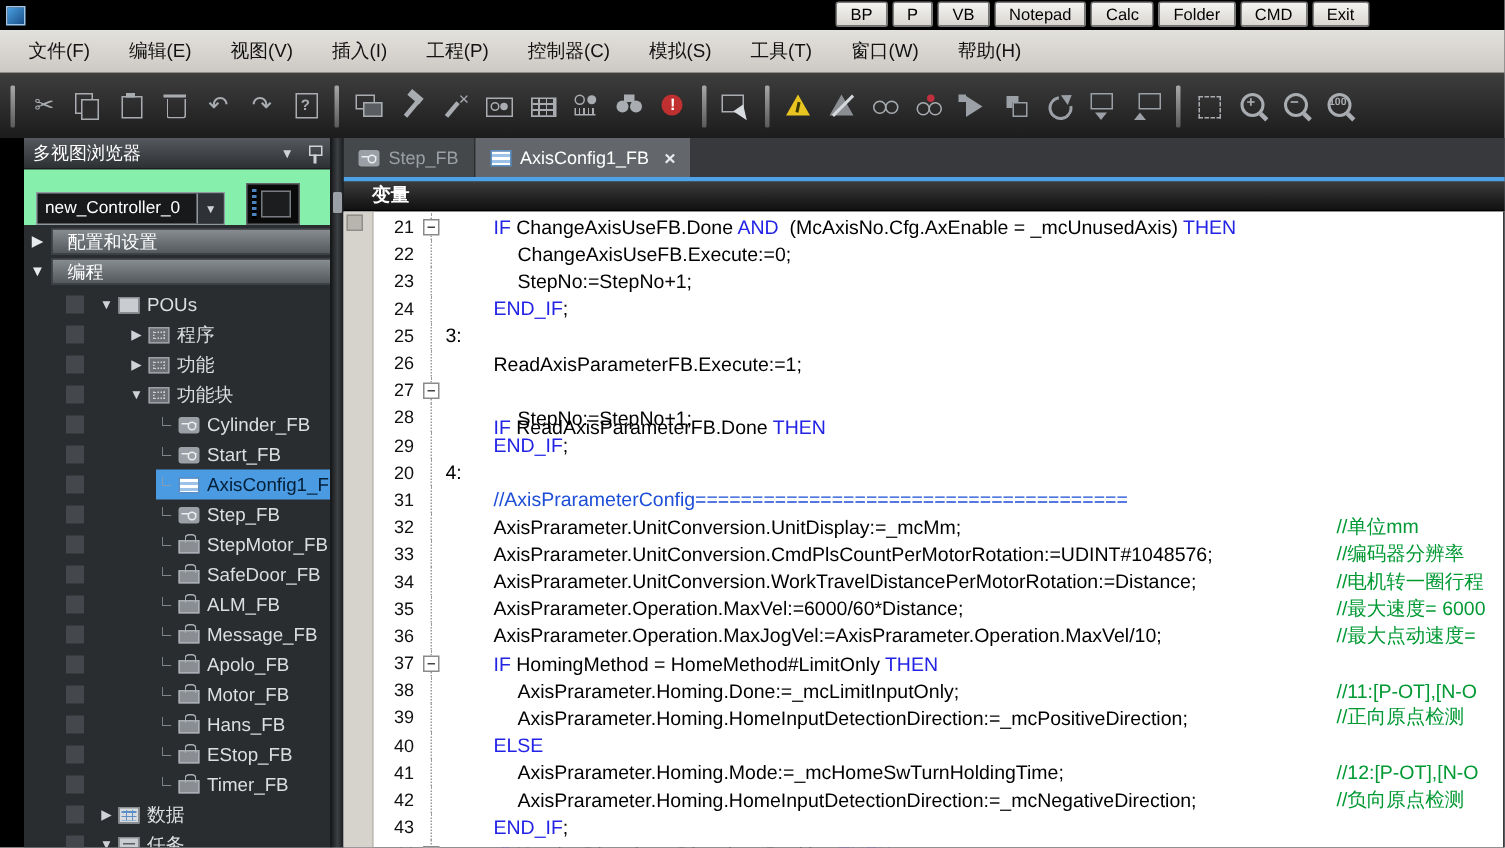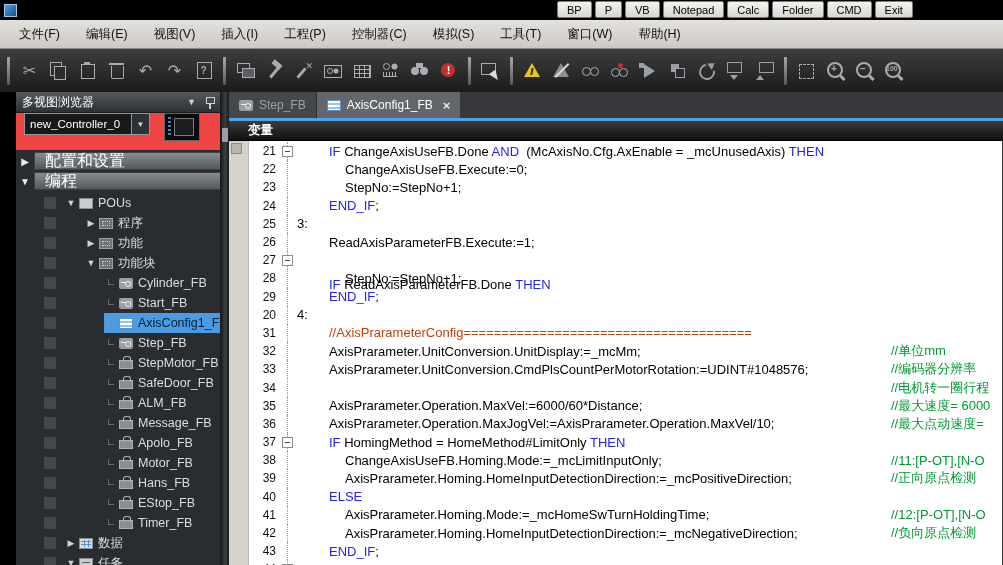--- a/index.html
+++ b/index.html
@@ -77,30 +77,30 @@
   .main{position:absolute;left:16px;top:92px;width:1003px;height:473px;display:flex}
 
   
   .sidebar{width:205px;height:100%;background:#2a2d30;border-right:1px solid #17191b;display:flex;flex-direction:column;flex:none}
   .paneltitle{height:21px;background:linear-gradient(#55585c,#2e3134);display:flex;align-items:center;padding:0 6px;color:#fff;font-size:12px;border-bottom:1px solid #1a1c1e}
   .paneltitle .sp{flex:1}
   .pt-caret{color:#cfd3d7;font-size:9px;margin-right:9px}
   .pin{width:9px;height:13px;position:relative}
   .pin::before{content:"";position:absolute;left:1px;top:1px;width:7px;height:5px;border:1.5px solid #cfd3d7}
   .pin::after{content:"";position:absolute;left:4px;top:7px;width:1.5px;height:6px;background:#cfd3d7}
-  .ctlrow{height:37px;background:#ef4444;display:flex;align-items:flex-start;padding:0 8px;gap:14px}
+  .ctlrow{height:37px;background:#86efac;display:flex;align-items:flex-end;padding:0 8px;gap:14px}
   .ctlsel{width:126px;height:22px;background:#17191b;border:1px solid #8f989f;display:flex;align-items:center;color:#fff;font-size:11.5px}
   .ctlsel .lab{flex:1;padding-left:5px;white-space:nowrap;overflow:hidden}
   .ctlsel .arr{width:18px;height:100%;border-left:1px solid #8f989f;display:flex;align-items:center;justify-content:center;color:#cfd3d7;font-size:8px;background:#2e3236}
   .chip{width:36px;height:28px;background:#0a0a0a;border:1px solid #606468;position:relative}
   .chip::before{content:"";position:absolute;left:9px;top:4px;right:5px;bottom:4px;background:#1b1d1f;border:1px solid #787c80}
   .chip::after{content:"";position:absolute;left:3px;top:3px;width:3px;bottom:3px;background:repeating-linear-gradient(#4a84bf 0 2px,#000 2px 4px)}
   .secrow{height:18px;margin-top:2px;display:flex;align-items:center}
   .secarr{width:18px;text-align:center;color:#e8eaec;font-size:10px}
-  .secbar{flex:1;height:100%;background:linear-gradient(#888d92,#53585d);display:flex;align-items:center;padding-left:10px;color:#fff;font-size:16px;border:1px solid #3c4044;border-right:none}
+  .secbar{flex:1;height:100%;background:linear-gradient(#888d92,#53585d);display:flex;align-items:center;padding-left:10px;color:#fff;font-size:12px;border:1px solid #3c4044;border-right:none}
   .tree{flex:1;overflow:hidden;padding-top:3px}
   .trow{height:20px;display:flex;align-items:center;color:#dcdfe2;font-size:12.5px;white-space:nowrap}
   .sq{width:12px;height:12px;background:#44474b;margin-left:28px;flex:none}
   .rowc{display:flex;align-items:center;height:100%;flex:1}
   .rowc.sel{background:#4a9be2;color:#041f38}
   .exp{width:14px;font-size:9px;color:#cfd3d7;text-align:center;flex:none}
   .conn{width:14px;font-size:10px;color:#98a0a8;text-align:center;flex:none;margin-top:-3px}
   .tic{width:14px;height:11px;position:relative;margin:0 5px 0 1px;flex:none}
   .tk-pou{background:#c9ccd0;border:1px solid #8a8e92}
   .tk-fold{background:#6d7175;border:1px solid #9da1a5}
@@ -135,21 +135,21 @@
   .bmargin::before{content:"";position:absolute;left:2px;top:2px;width:9px;height:9px;background:#b8b5af;border:1px solid #918e88}
   .codelines{position:absolute;left:0;top:1px;right:0;bottom:0}
   .crow{height:18.2px;display:flex;align-items:center;position:relative;padding-left:20px}
   .lno{width:30px;text-align:right;padding-right:3px;font-size:12px;color:#111;flex:none}
   .fold{width:18px;height:100%;position:relative;flex:none}
   .fold::before{content:"";position:absolute;left:8px;top:0;bottom:0;border-left:1px dotted #9a9a9a}
   .fbox{position:absolute;left:3px;top:3.5px;width:11px;height:11px;background:#fff;border:1px solid #8a8a8a;z-index:1}
   .fbox::before{content:"";position:absolute;left:2px;right:2px;top:4px;border-top:1.5px solid #444}
   .ctext{white-space:pre;font-size:13px;color:#000}
   .ctext .kw{color:#2323e6}
-  .ctext .cm{color:#c2410c}
+  .ctext .cm{color:#1d4ed8}
   .ccmt{position:absolute;left:662px;white-space:pre;font-size:13px;color:#009933}
   .vscroll{position:absolute;right:0;top:0;bottom:0;width:17px;background:#26282a;border-left:1px solid #3a3d40;z-index:5}
 </style>
 </head>
 <body>
 
 <div class="titlebar">
   <div class="appicon"></div>
   <div class="launcher" id="launcher">
       <div class="lbtn">BP</div>
@@ -526,20 +526,21 @@
           </div>
           <div class="crow">
             <span class="lno">33</span>
             <span class="fold"></span>
             <span class="ctext" style="padding-left: 32px;"><span class="tx">AxisPrarameter.UnitConversion.CmdPlsCountPerMotorRotation:=UDINT#1048576;</span></span>
             <span class="ccmt">//编码器分辨率</span>
           </div>
           <div class="crow">
             <span class="lno">34</span>
             <span class="fold"></span>
+            <span class="ctext" style="padding-left: 32px;"><span class="tx">AxisPrarameter.UnitConversion.WorkTravelDistancePerMotorRotation:=Distance;</span></span>
             <span class="ccmt">//电机转一圈行程</span>
           </div>
           <div class="crow">
             <span class="lno">35</span>
             <span class="fold"></span>
             <span class="ctext" style="padding-left: 32px;"><span class="tx">AxisPrarameter.Operation.MaxVel:=6000/60*Distance;</span></span>
             <span class="ccmt">//最大速度= 6000</span>
           </div>
           <div class="crow">
             <span class="lno">36</span>
@@ -550,21 +551,21 @@
           <div class="crow">
             <span class="lno">37</span>
             <span class="fold">
               <span class="fbox"></span>
             </span>
             <span class="ctext" style="padding-left: 32px;"><span class="kw">IF</span><span class="tx"> HomingMethod = HomeMethod#LimitOnly </span><span class="kw">THEN</span></span>
           </div>
           <div class="crow">
             <span class="lno">38</span>
             <span class="fold"></span>
-            <span class="ctext" style="padding-left: 48px;"><span class="tx">ChangeAxisUseFB.Homing.Mode:=_mcLimitInputOnly;</span></span>
+            <span class="ctext" style="padding-left: 48px;"><span class="tx">AxisPrarameter.Homing.Done:=_mcLimitInputOnly;</span></span>
             <span class="ccmt">//11:[P-OT],[N-O</span>
           </div>
           <div class="crow">
             <span class="lno">39</span>
             <span class="fold"></span>
             <span class="ctext" style="padding-left: 48px;"><span class="tx">AxisPrarameter.Homing.HomeInputDetectionDirection:=_mcPositiveDirection;</span></span>
             <span class="ccmt">//正向原点检测</span>
           </div>
           <div class="crow">
             <span class="lno">40</span>

